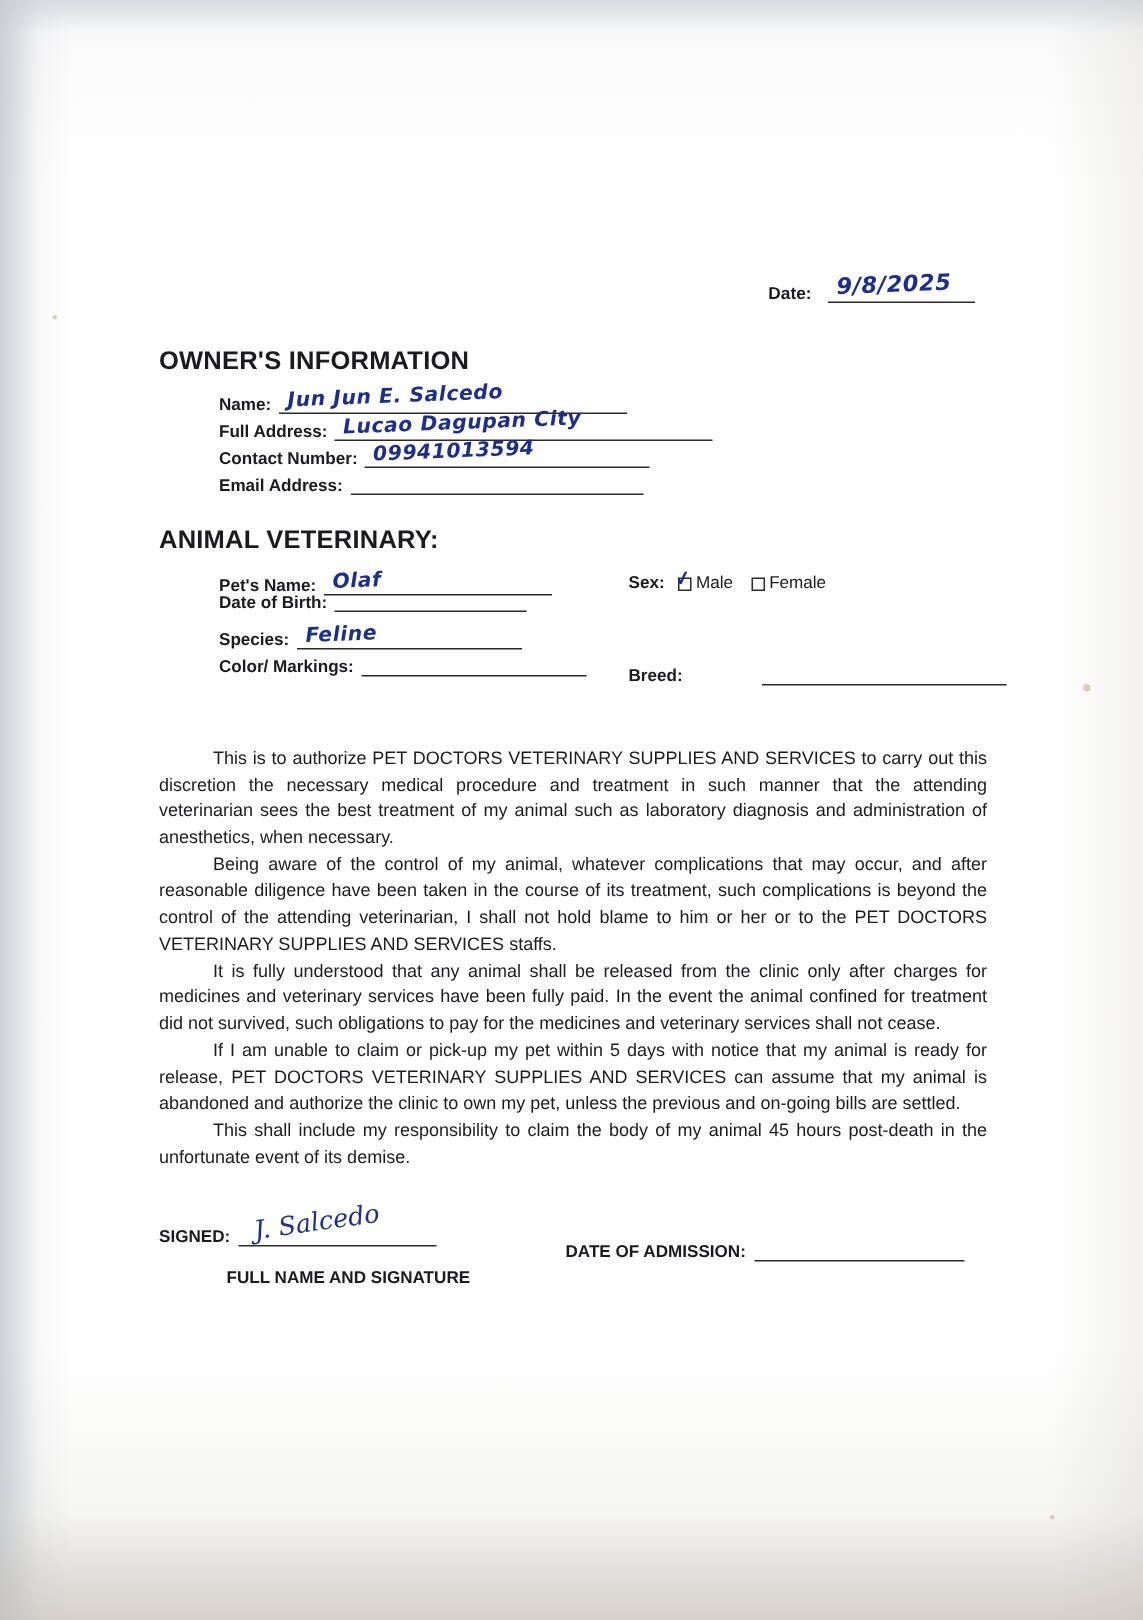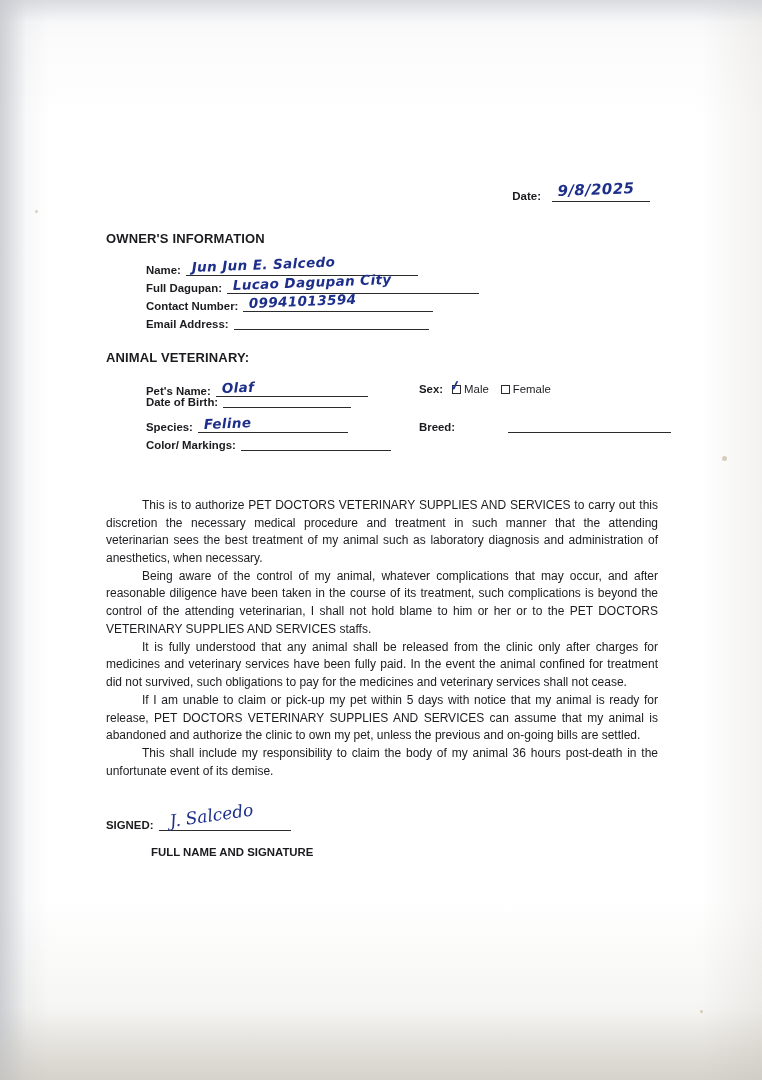--- a/index.html
+++ b/index.html
@@ -126,21 +126,21 @@
   .hand-date {
     position: absolute;
     left: 6px;
     bottom: 1px;
     font-size: 15px;
   }
 
   
   .section-title {
     position: absolute;
-    font-size: 13px;
+    font-size: 17px;
     font-weight: bold;
     letter-spacing: 0.15px;
   }
   #owner-heading { left: 106px; top: 231px; }
   #animal-heading { left: 106px; top: 350px; }
 
   .auth-heading {
     position: absolute;
     left: 0; right: 0;
     top: 469px;
@@ -186,21 +186,21 @@
   #f-petname   { left: 146px; top: 383px; }
   #f-petname .rule   { width: 152px; }
   #f-dob       { left: 146px; top: 394px; }
   #f-dob .rule       { width: 128px; }
   #f-species   { left: 146px; top: 419px; }
   #f-species .rule   { width: 150px; }
   #f-color     { left: 146px; top: 437px; }
   #f-color .rule     { width: 150px; }
 
   #f-sex       { left: 419px; top: 383px; }
-  #f-breed     { left: 419px; top: 419px; gap: 48px; }
+  #f-breed     { left: 419px; top: 443px; gap: 48px; }
   #f-breed .rule     { width: 163px; }
 
   .sex-opts {
     display: flex;
     align-items: flex-end;
     gap: 12px;
     padding-left: 4px;
     font-size: 11.4px;
   }
   .sex-opt {
@@ -317,21 +317,21 @@
     <div class="section-title" id="owner-heading">OWNER'S INFORMATION</div>
 
     <div class="field" id="f-name">
       <span class="lab">Name:</span>
       <span class="rule">
         <span class="hand">Jun Jun E. Salcedo</span>
       </span>
     </div>
 
     <div class="field" id="f-address">
-      <span class="lab">Full Dagupan:</span>
+      <span class="lab">Full Address:</span>
       <span class="rule">
         <span class="hand">Lucao Dagupan City</span>
       </span>
     </div>
 
     <div class="field" id="f-contact">
       <span class="lab">Contact Number:</span>
       <span class="rule">
         <span class="hand">09941013594</span>
       </span>
@@ -396,26 +396,30 @@
         <span class="hand"></span>
       </span>
     </div>
 
 
     <div class="body-text">
       <p>This is to authorize PET DOCTORS VETERINARY SUPPLIES AND SERVICES to carry out this discretion the necessary medical procedure and treatment in such manner that the attending veterinarian sees the best treatment of my animal such as laboratory diagnosis and administration of anesthetics, when necessary.</p>
       <p>Being aware of the control of my animal, whatever complications that may occur, and after reasonable diligence have been taken in the course of its treatment, such complications is beyond the control of the attending veterinarian, I shall not hold blame to him or her or to the PET DOCTORS VETERINARY SUPPLIES AND SERVICES staffs.</p>
       <p>It is fully understood that any animal shall be released from the clinic only after charges for medicines and veterinary services have been fully paid. In the event the animal confined for treatment did not survived, such obligations to pay for the medicines and veterinary services shall not cease.</p>
       <p>If I am unable to claim or pick-up my pet within 5 days with notice that my animal is ready for release, PET DOCTORS VETERINARY SUPPLIES AND SERVICES can assume that my animal is abandoned and authorize the clinic to own my pet, unless the previous and on-going bills are settled.</p>
-      <p>This shall include my responsibility to claim the body of my animal 36 hours post-death in the unfortunate event of its demise.</p>
+      <p>This shall include my responsibility to claim the body of my animal 45 hours post-death in the unfortunate event of its demise.</p>
     </div>
 
     <div class="sign-row">
       <span class="lab">SIGNED:</span>
       <span class="sign-rule">
         <span class="sig-hand">J. Salcedo</span>
       </span>
     </div>
     <div class="sign-caption">FULL NAME AND SIGNATURE</div>
 
+    <div class="admission-row">
+      <span class="lab">DATE OF ADMISSION:</span>
+      <span class="admission-rule"></span>
+    </div>
 
   </div>
 </div>
 
 </body></html>

